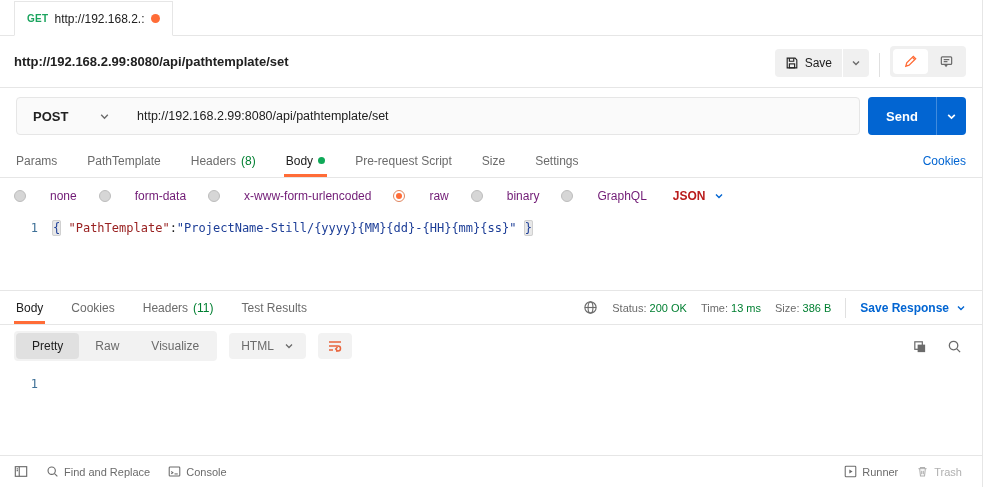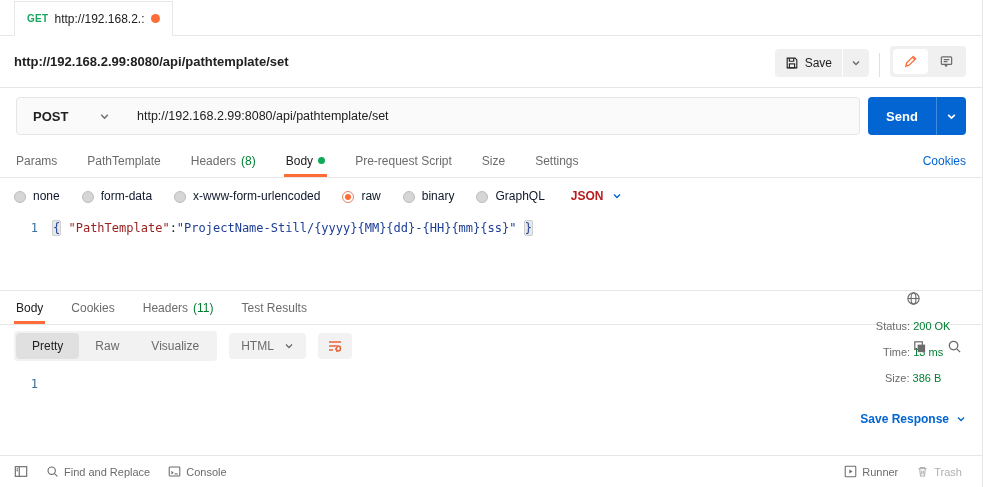--- a/index.html
+++ b/index.html
@@ -52,42 +52,42 @@
     font-size:12px; color:#6b6b6b; cursor:pointer; position:relative; white-space:nowrap; }
   .rtab .count { color:#007f31; }
   .rtab.active { color:#212121; }
   .rtab.active::after { content:""; position:absolute; left:0; right:0; bottom:0; height:3px; background:#ff6c37; }
   .green-dot { width:7px; height:7px; border-radius:50%; background:#0fa958; display:inline-block; }
   .tabs-spacer { flex:1; }
   .cookies-link { align-self:center; font-size:12px; color:#0265d2; cursor:pointer; }
 
   
   .body-type-row { height:36px; display:flex; align-items:center; padding:0 14px; gap:22px; }
-  .radio-opt { display:flex; align-items:flex-end; gap:7px; font-size:12px; color:#0f172a; cursor:pointer; }
+  .radio-opt { display:flex; align-items:center; gap:24px; font-size:12px; color:#701a75; cursor:pointer; }
   .radio { width:12px; height:12px; border-radius:50%; background:#d6d6d6; border:1px solid #bdbdbd; }
   .radio.selected { background:#fff; border:1px solid #e0855f; position:relative; }
   .radio.selected::after { content:""; position:absolute; left:2px; top:2px; width:6px; height:6px;
     border-radius:50%; background:#ff6c37; }
   .lang-select { display:flex; align-items:center; gap:8px; margin-left:4px; cursor:pointer; }
   .lang-select span { font-size:12px; font-weight:bold; color:#b91c1c; }
 
   
   .editor { height:77px; display:flex; border-bottom:1px solid #e6e6e6; padding-top:7px;
     font-family:"DejaVu Sans Mono", monospace; font-size:12px; }
   .gutter { width:52px; text-align:right; padding-right:14px; color:#3e7097; user-select:none; }
   .code-line { white-space:pre; color:#212121; }
   .code-line .brace { background:#e8e8e8; border:1px solid #d0d0d0; border-radius:2px; color:#1d3e97; }
   .code-line .key { color:#992121; }
   .code-line .str { color:#1d3e97; }
 
   
   .resp-header { height:34px; display:flex; align-items:stretch; padding:0 16px 0 14px;
     border-bottom:1px solid #e6e6e6; }
   .resp-header .rtab { margin-right:24px; }
-  .resp-meta { display:flex; align-items:center; gap:14px;flex-direction:column; }
+  .resp-meta { display:flex; align-items:center; gap:14px; }
   .meta-item { font-size:11px; color:#6b6b6b; white-space:nowrap; }
   .meta-item b { color:#007f31; font-weight:normal; }
   .globe { color:#6b6b6b; display:inline-flex; }
   .meta-div { width:1px; height:20px; background:#e0e0e0; }
   .save-response { display:flex; align-items:center; gap:7px; color:#0265d2; font-size:12px;
     font-weight:bold; cursor:pointer; white-space:nowrap; }
 
   
   .resp-toolbar { height:42px; display:flex; align-items:center; padding:0 16px 0 14px; gap:12px; }
   .segmented { display:flex; background:#f2f2f2; border-radius:4px; padding:2px; }

